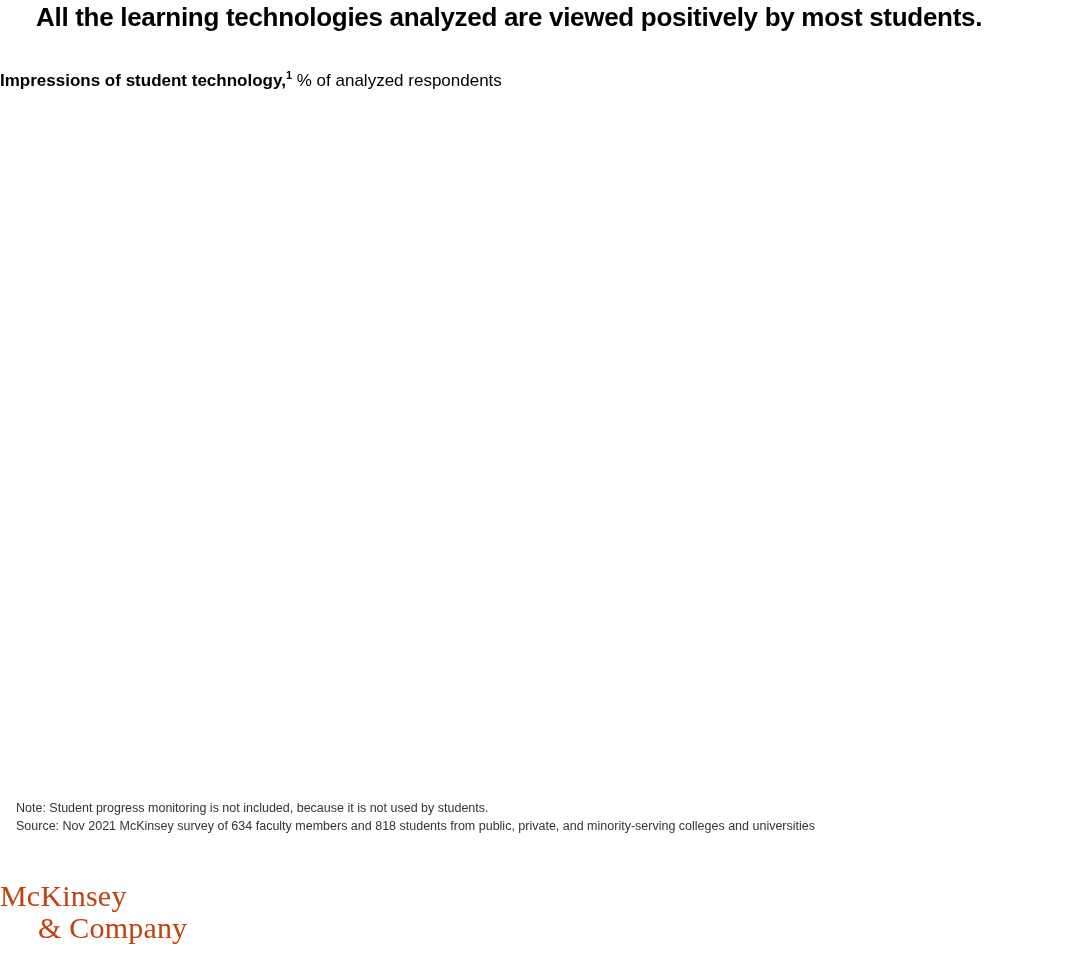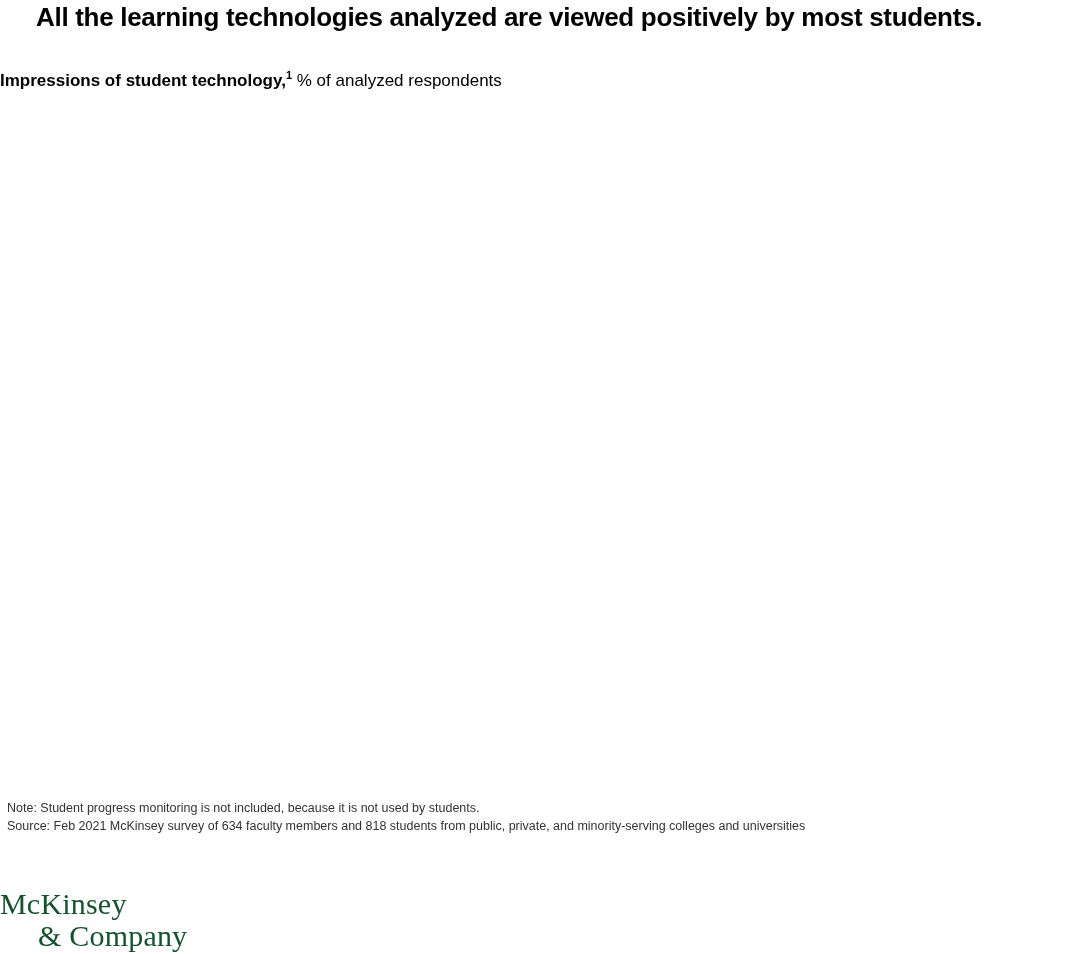--- a/index.html
+++ b/index.html
@@ -65,36 +65,35 @@
     top: 800px;
     width: 1060px;
     font-size: 12.5px;
     line-height: 17.5px;
     color: #333333;
   }
   .footnotes div {
     white-space: nowrap;
   }
   .fn-indent {
-    padding-left: 7px;
+    padding-left: 16px;
   }
   .fn-sup {
     font-size: 9px;
     vertical-align: super;
     line-height: 0;
   }
   .logo {
     position: absolute;
     left: 0px;
     top: 880px;
     width: 300px;
     height: 62px;
     font-family: "Liberation Serif", serif;
-    color: #14532d;
-    margin-top: 8px;
+    color: #c2410c;
   }
   .logo .line1 {
     font-size: 30px;
     line-height: 32px;
     letter-spacing: 0.2px;
   }
   .logo .line2 {
     font-size: 30px;
     line-height: 32px;
     letter-spacing: 0.2px;
@@ -109,21 +108,21 @@
   <div class="headline">All the learning technologies analyzed are viewed positively by most students.</div>
 
   <div class="subhead">
     <span class="strong">Impressions of student technology,</span><sup>1</sup> <span>% of analyzed respondents</span>
   </div>
 
   <div class="chart-area"></div>
 
   <div class="footnotes">
     <div class="fn-indent">Note: Student progress monitoring is not included, because it is not used by students.</div>
-    <div class="fn-indent">Source: Feb 2021 McKinsey survey of 634 faculty members and 818 students from public, private, and minority-serving colleges and universities</div>
+    <div class="fn-indent">Source: Nov 2021 McKinsey survey of 634 faculty members and 818 students from public, private, and minority-serving colleges and universities</div>
   </div>
 
   <div class="logo">
     <div class="line1">McKinsey</div>
     <div class="line2">&amp; Company</div>
   </div>
 
 </div>
 
 </body></html>

